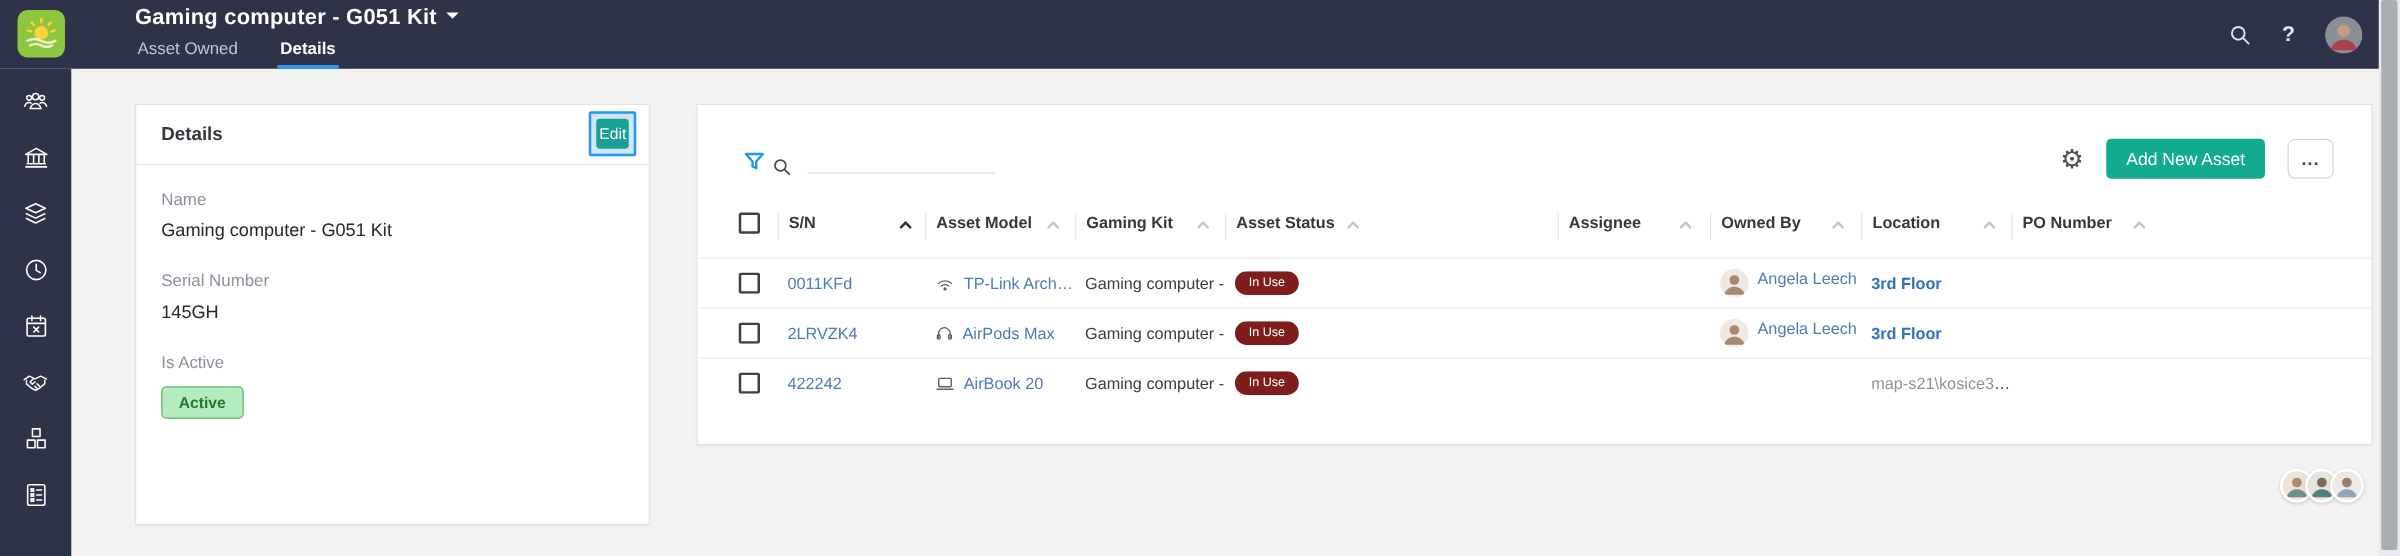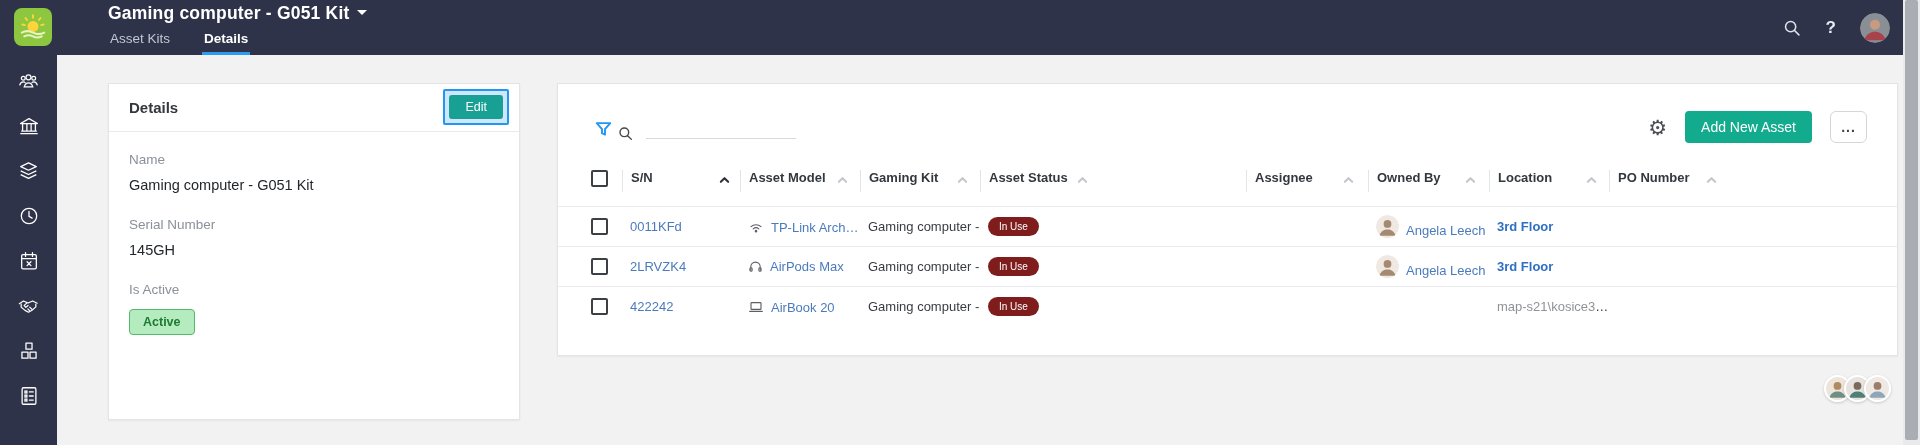--- a/index.html
+++ b/index.html
@@ -25,21 +25,21 @@
   
   .sidebar { position:absolute; left:0; top:55px; width:57px; height:390px; background:#2f3349; display:flex; flex-direction:column; align-items:center; padding-top:15px; gap:23px; z-index:2; }
   .side-item { width:26px; height:22px; display:flex; align-items:center; justify-content:center; cursor:pointer; }
 
   
   .card { position:absolute; background:#fff; border:1px solid #e3e4e6; box-shadow:0 1px 2px rgba(0,0,0,.05); }
   .details-card { left:108px; top:83px; width:412px; height:337px; }
   .details-head { position:relative; height:48px; border-bottom:1px solid #e9e9ea; padding:15px 20px; }
   .details-title { font-size:15px; font-weight:700; color:#33363c; }
   .edit-ring { position:absolute; top:5px; right:10px; border:2px solid #2196f3; background:#cfe7fa; padding:4px; border-radius:2px; }
-  .edit-btn { display:block; background:#17a093; color:#fff; border:none; font-family:inherit; font-size:12.5px; padding:5px 16px; border-radius:3px; cursor:pointer; }
+  .edit-btn { display:block; background:#17a093; color:#fff; border:none; font-family:inherit; font-size:12.5px; padding:5px 2px; border-radius:3px; cursor:pointer; }
   .details-body { padding:20px; }
   .field-label { color:#8b909a; font-size:13.5px; }
   .field-value { color:#23262b; font-size:14.5px; margin-top:10px; }
   .mt { margin-top:24px; }
   .badge-active { display:inline-block; margin-top:12px; background:#b5ecbf; border:1px solid #54b96a; color:#1f7a34; font-size:12.5px; font-weight:700; padding:5px 13px; border-radius:4px; }
 
   
   .table-card { left:557px; top:83px; width:1341px; height:273px; }
   .toolbar { height:86px; display:flex; align-items:center; padding:0 30px 0 36px; }
   .tool-left { display:flex; align-items:flex-end; gap:4px; }
@@ -48,21 +48,21 @@
   .gear-glyph { font-size:21px; color:#4a4d52; line-height:1; cursor:pointer; }
   .add-btn { background:#12ab8d; color:#fff; border:none; font-family:inherit; font-size:14px; padding:8px 16px; border-radius:4px; cursor:pointer; }
   .more-btn { background:#fff; color:#3c3f44; border:1px solid #d5d6d8; border-radius:6px; width:37px; height:32px; font-size:14px; font-weight:700; letter-spacing:1px; cursor:pointer; line-height:1; }
 
   .grid-row { display:grid; grid-template-columns:48px 118px 120px 120px 266px 122px 121px 120px 1fr; align-items:center; padding-left:16px; }
   .thead { height:36px; }
   .th { position:relative; height:22px; display:flex; align-items:flex-start; padding-left:8px; font-size:13px; font-weight:600; color:#33383f; }
   .th + .th { border-left:1px solid #e4e5e7; }
   .th .caret { position:absolute; left:96px; top:6px; line-height:0; }
   .tr { height:40px; border-top:1px solid #ececee; }
-  .td { padding-left:8px; font-size:13px; color:#383c42; display:flex; align-items:flex-end; gap:7px; min-width:0; overflow:hidden; white-space:nowrap; }
+  .td { padding-left:8px; font-size:13px; color:#383c42; display:flex; align-items:flex-start; gap:7px; min-width:0; overflow:hidden; white-space:nowrap; }
   .cb { width:17px; height:17px; border:2px solid #3c3f44; border-radius:2px; background:#fff; display:inline-block; cursor:pointer; }
   .td-check, .th-check { justify-content:flex-start; padding-left:17px; }
   a.lnk { color:#4a7bbd; text-decoration:none; cursor:pointer; overflow:hidden; text-overflow:ellipsis; white-space:nowrap; }
   .kit { color:#383c42; }
   .badge-inuse { background:#7f1d1d; color:#fff; font-size:10px; padding:4px 11px; border-radius:12px; }
   a.loc { color:#2e6fc4; font-weight:700; text-decoration:none; cursor:pointer; }
   .loc-prefix { color:#8f9297; }
   .mi { line-height:0; flex:none; }
 
   
@@ -88,21 +88,21 @@
       <path d="M3 16.5q4.5-2.4 9 0t9 0" fill="none" stroke="#e9f3c2" stroke-width="1.6" stroke-linecap="round"></path>
       <path d="M5 19.5q3.5-1.8 7 0t7 0" fill="none" stroke="#e9f3c2" stroke-width="1.6" stroke-linecap="round"></path>
     </svg>
   </div>
 
   <div class="titleblock">
     <span class="page-title">Gaming computer - G051 Kit</span><span class="title-caret"></span>
   </div>
 
   <div class="tabs">
-    <div class="tab">Asset Kits</div>
+    <div class="tab">Asset Owned</div>
     <div class="tab active">Details</div>
   </div>
 
   <div class="topbar-right">
     <span style="line-height:0;cursor:pointer;">
       <svg width="20" height="20" viewBox="0 0 22 22" fill="none" stroke="#dfe2ea" stroke-width="1.7" stroke-linecap="round">
         <circle cx="9.5" cy="9.5" r="5.6"></circle>
           <line x1="13.8" y1="13.8" x2="18.6" y2="18.6"></line>
       </svg>
     </span>

